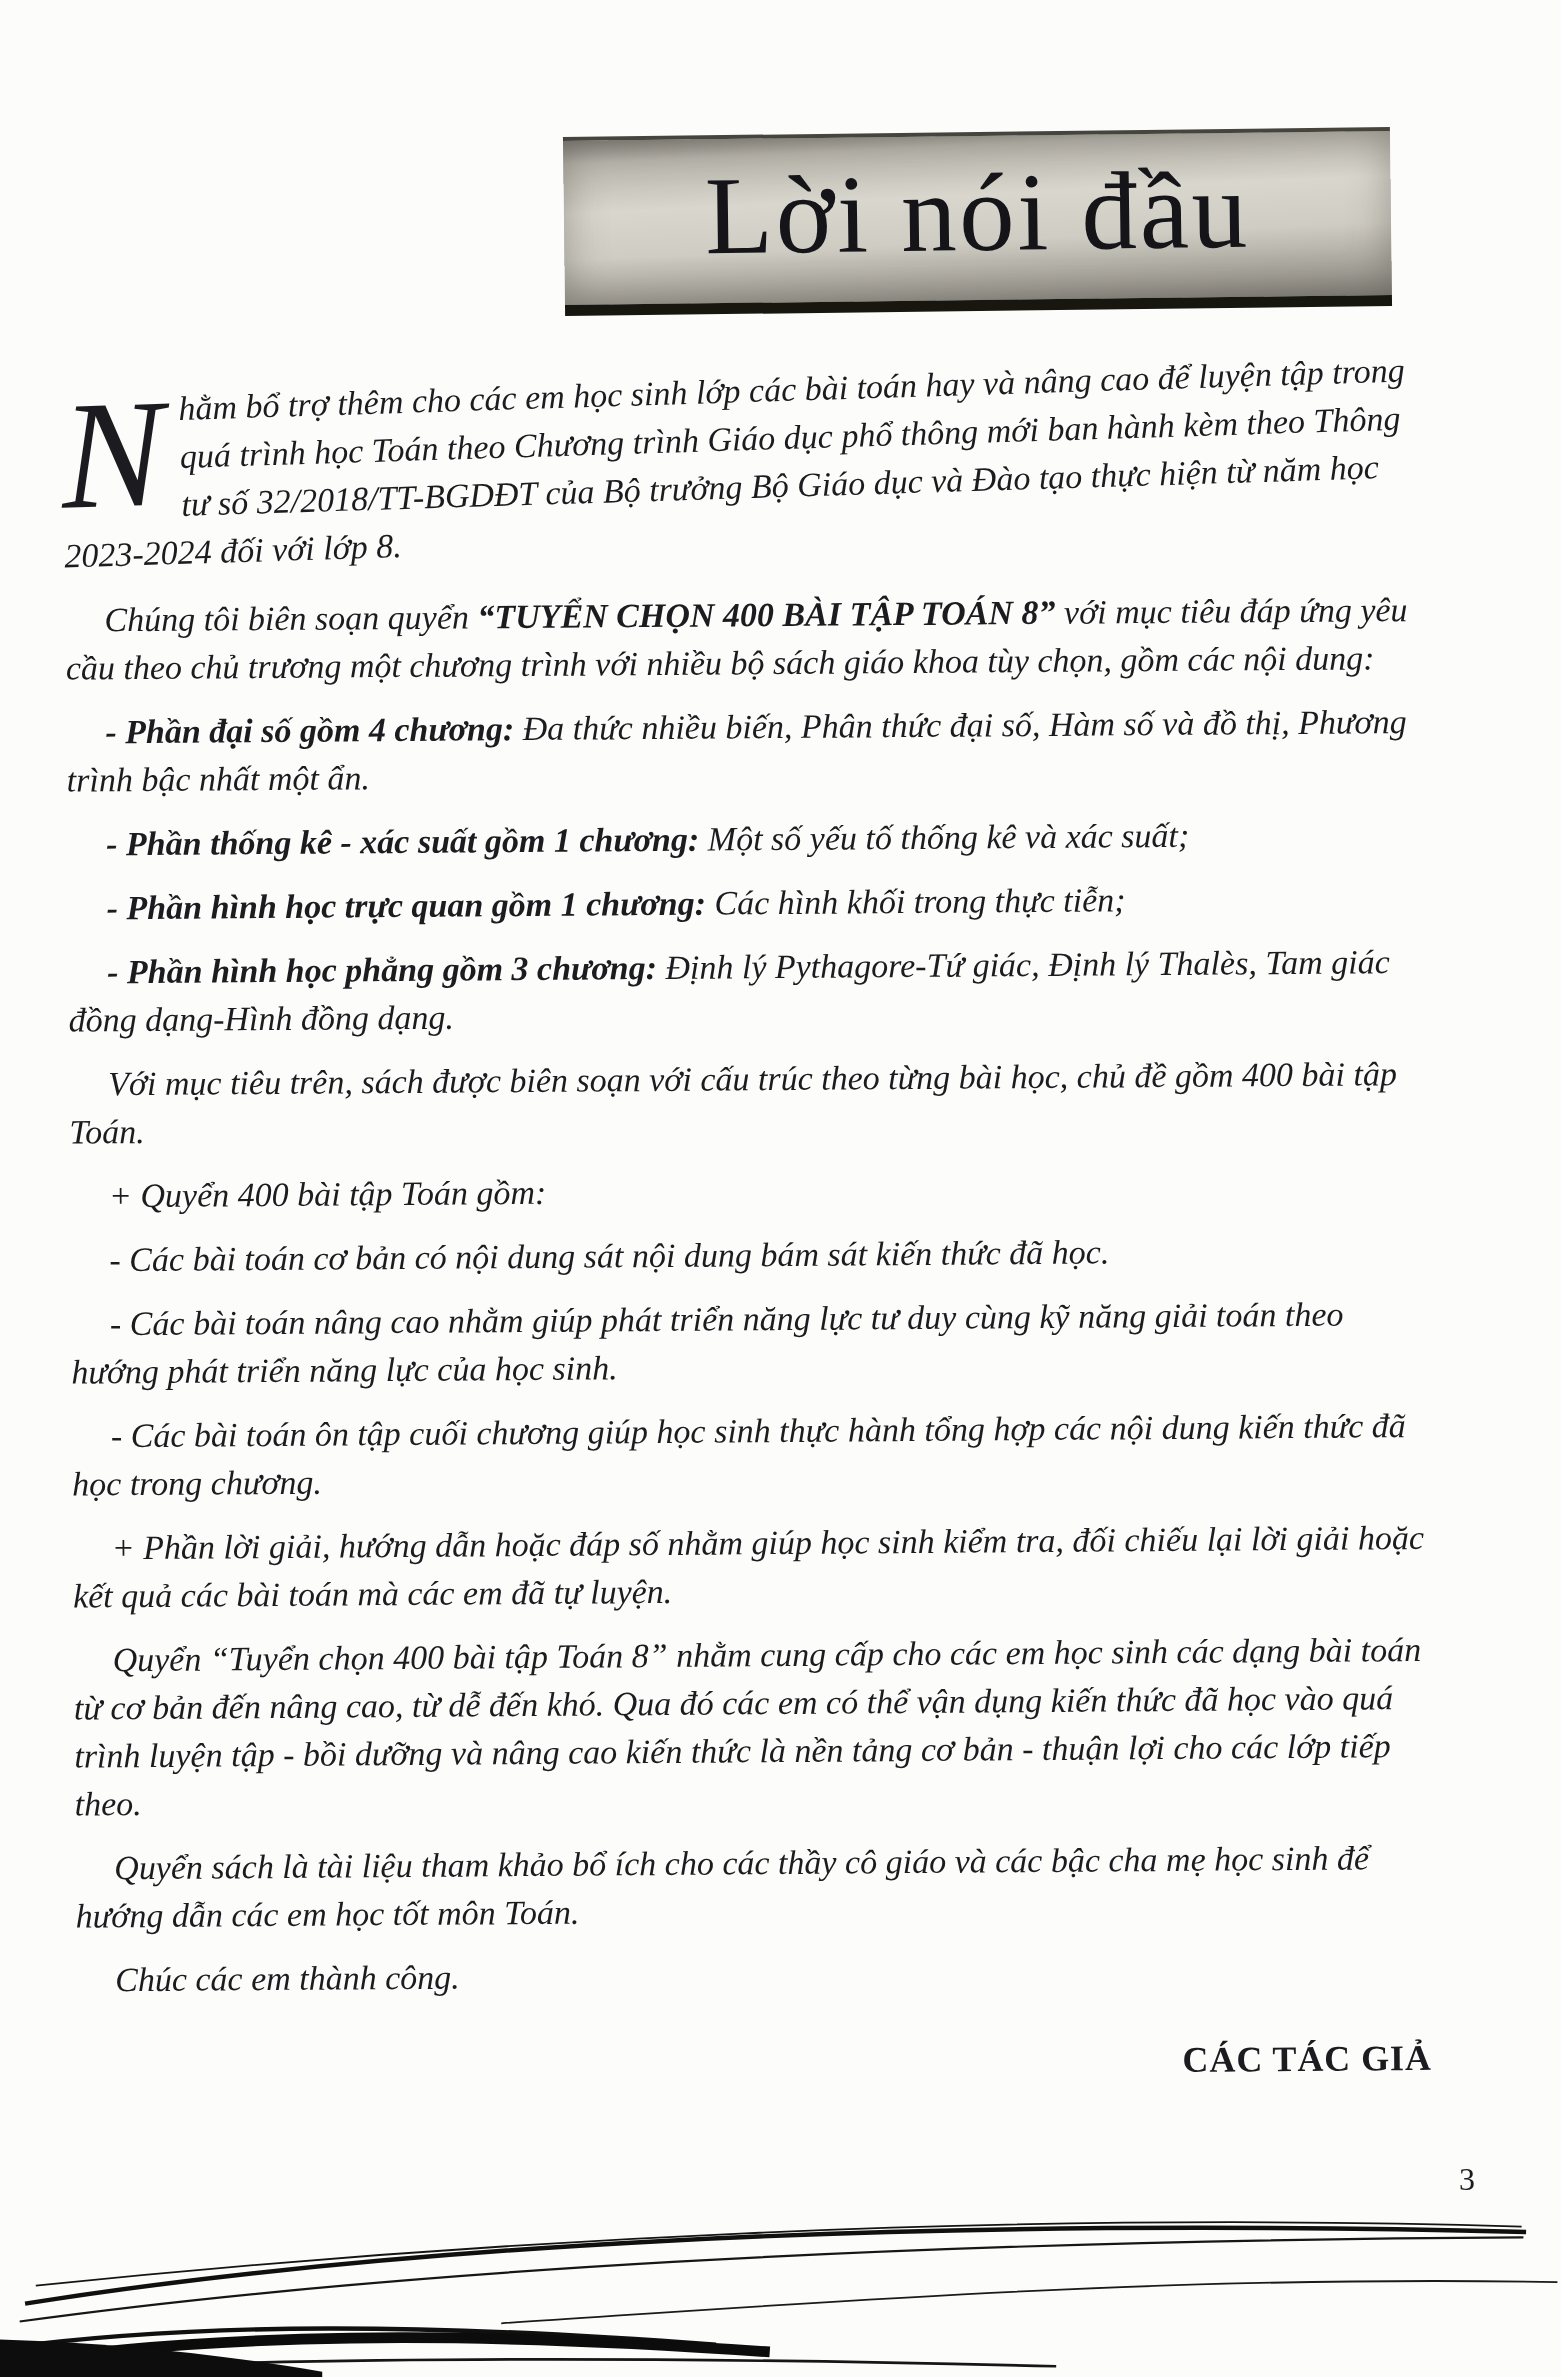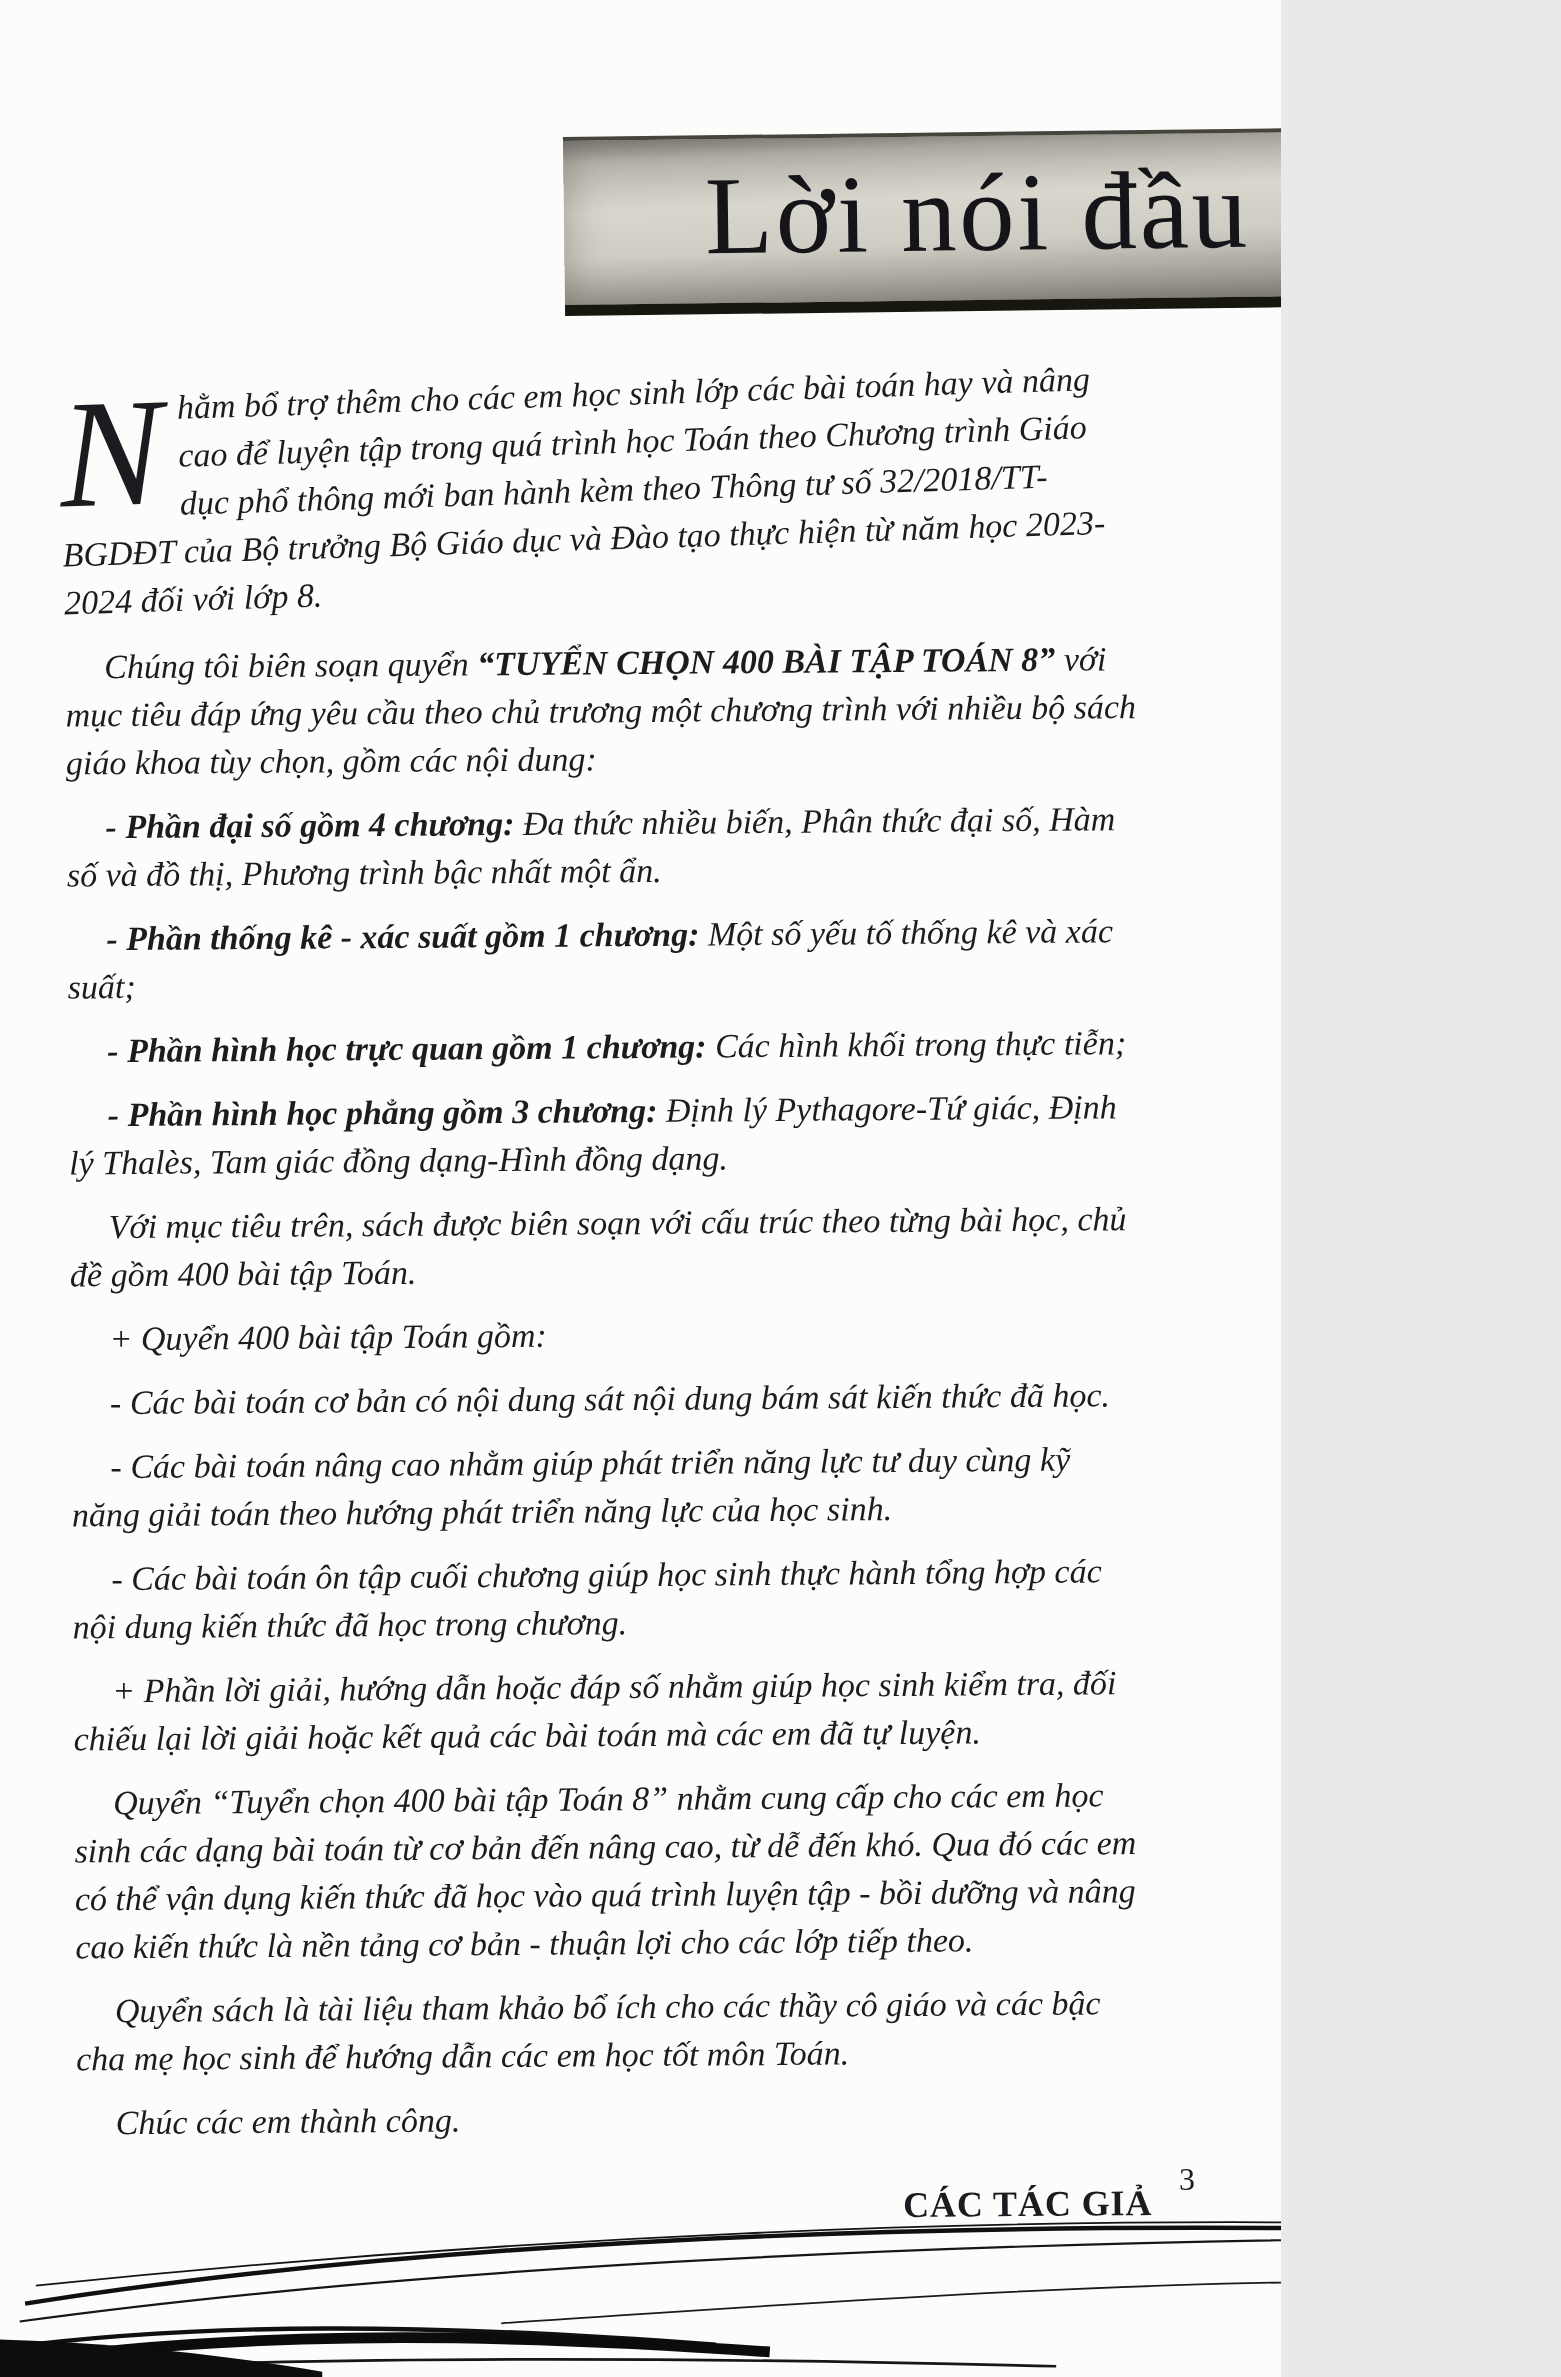--- a/index.html
+++ b/index.html
@@ -3,21 +3,21 @@
 <meta charset="utf-8">
 <style>
   * { margin: 0; padding: 0; box-sizing: border-box; }
   html, body { background: #e9e9e9; }
   body {
     width: 1561px;
     font-family: "Liberation Serif", "DejaVu Serif", serif;
   }
   .page {
     position: relative;
-    width: 1281px;
+    width: 1561px;
     height: 2377px;
     background: var(--paper, #fcfcfa);
     color: var(--ink, #1b1b20);
     overflow: hidden;
   }
   
   .banner {
     margin: 132px 0 0 564px;
     width: 827px;
     height: 179px;

